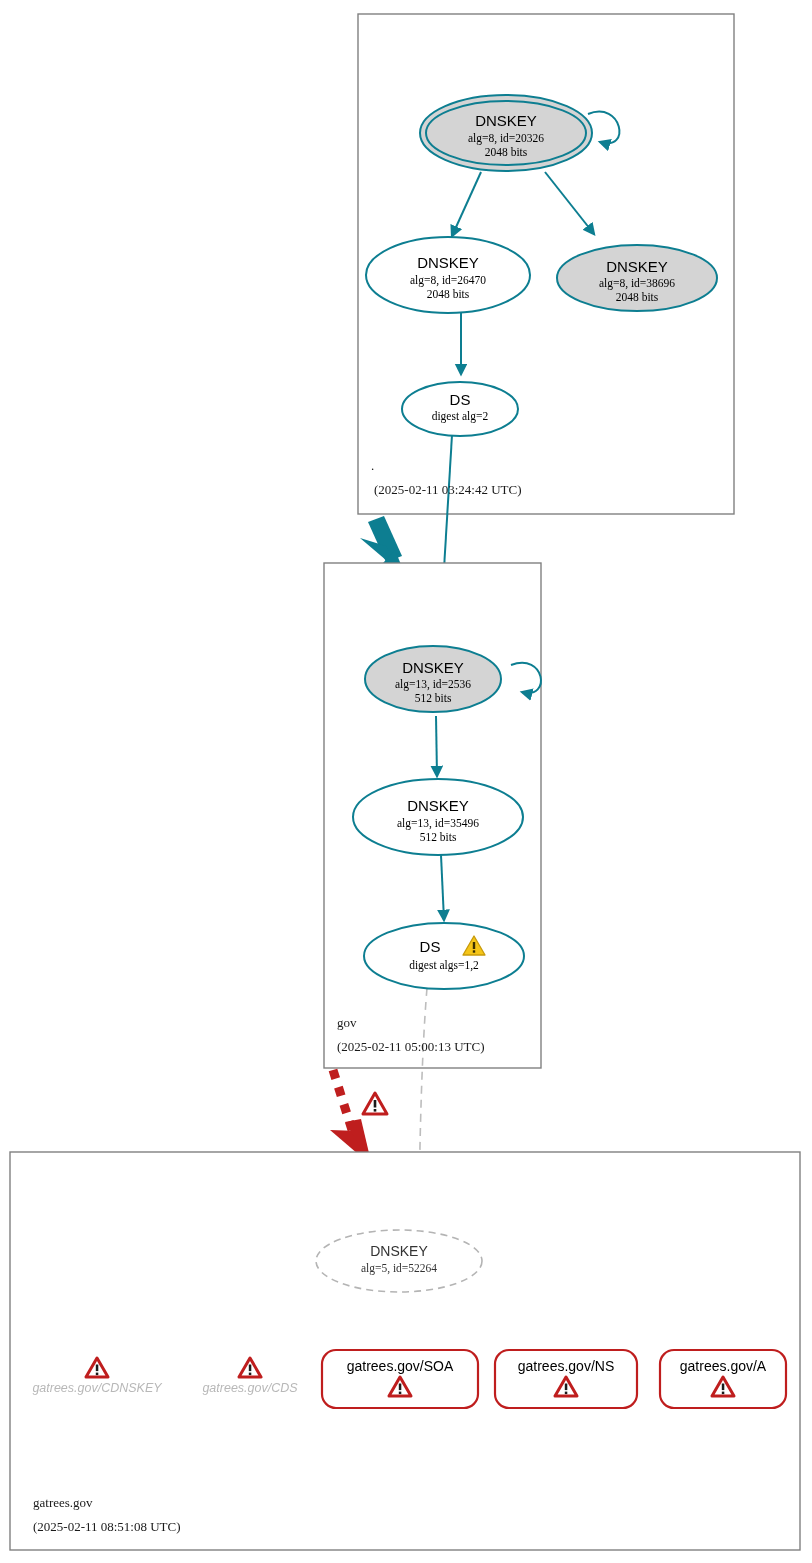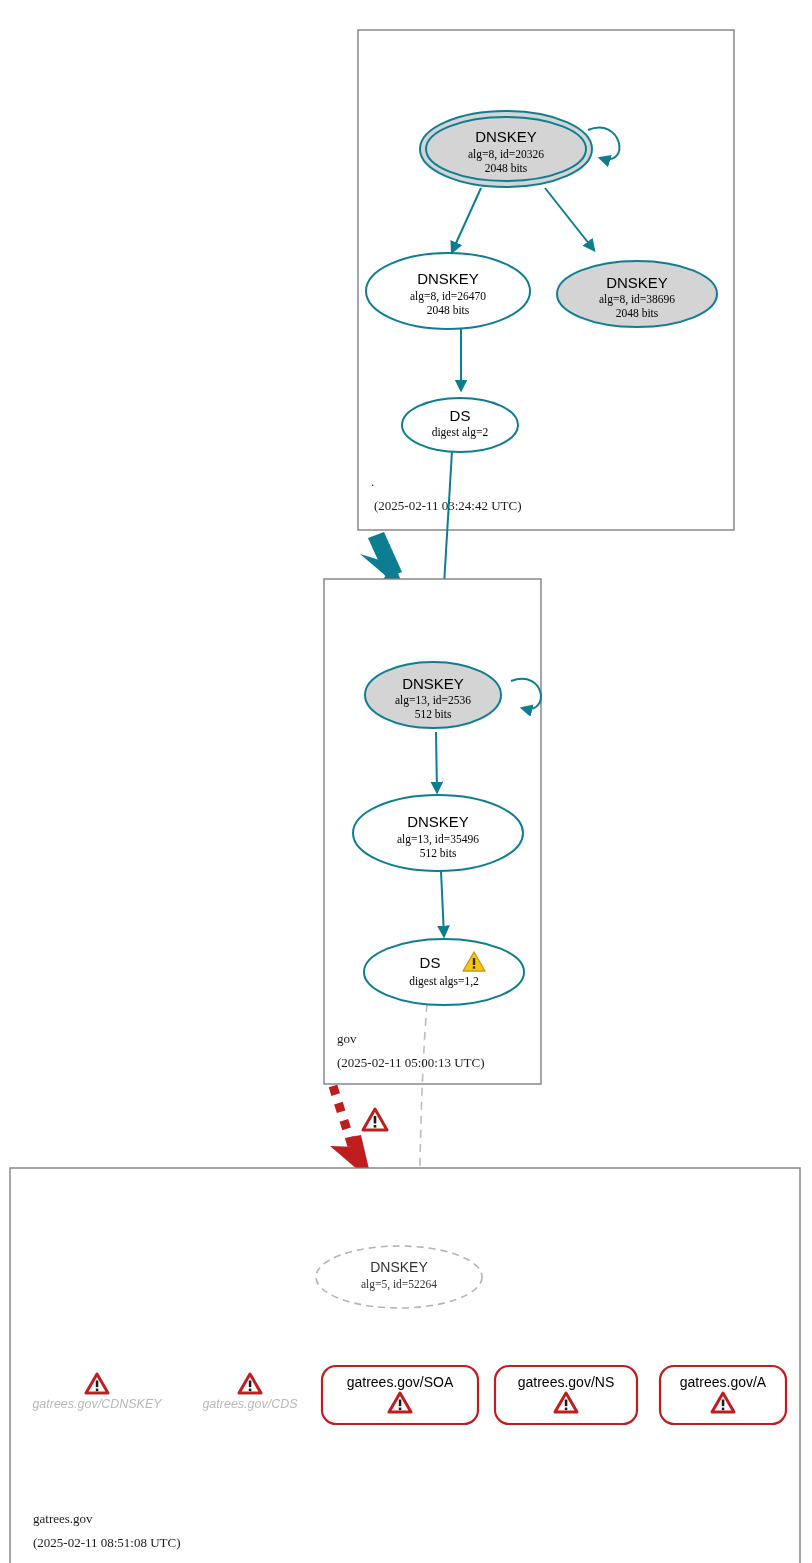--- a/index.html
+++ b/index.html
@@ -1,18 +1,18 @@
 <!DOCTYPE html>
 <html><head>
 <meta charset="utf-8">
 <style>
   html,body{margin:0;padding:0;background:#ffffff;}
   body{width:812px;height:1563px;position:relative;overflow:hidden;
        font-family:"Liberation Sans",sans-serif;}
-  #stage{position:absolute;left:0;top:16px;width:812px;height:1098px;}
+  #stage{position:absolute;left:0;top:0;width:812px;height:1098px;}
   svg{position:absolute;left:0;top:0;}
   .zone-box{fill:#ffffff;stroke:#808080;stroke-width:1.4;}
   .ell-teal{stroke:#0d7e91;stroke-width:2;}
   .fill-gray{fill:#d4d4d4;}
   .fill-white{fill:#ffffff;}
   .ell-gray-dash{fill:#ffffff;stroke:#b4b4b4;stroke-width:1.6;stroke-dasharray:7 5;}
   .edge-teal{stroke:#0d7e91;stroke-width:2;fill:none;}
   .edge-gray-dash{stroke:#bdbdbd;stroke-width:1.6;fill:none;stroke-dasharray:8 6;}
   .box-red{fill:#ffffff;stroke:#bf1e1e;stroke-width:2.2;}
   .t{font-family:"Liberation Sans",sans-serif;fill:#000000;}

